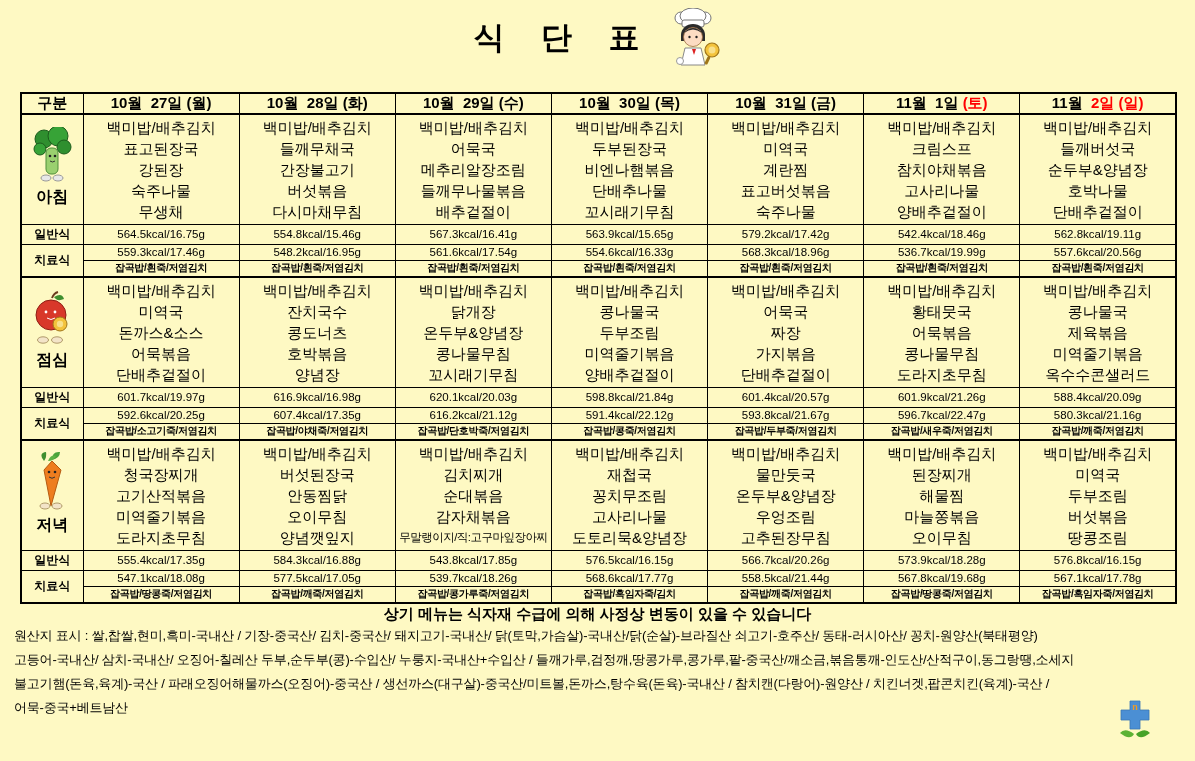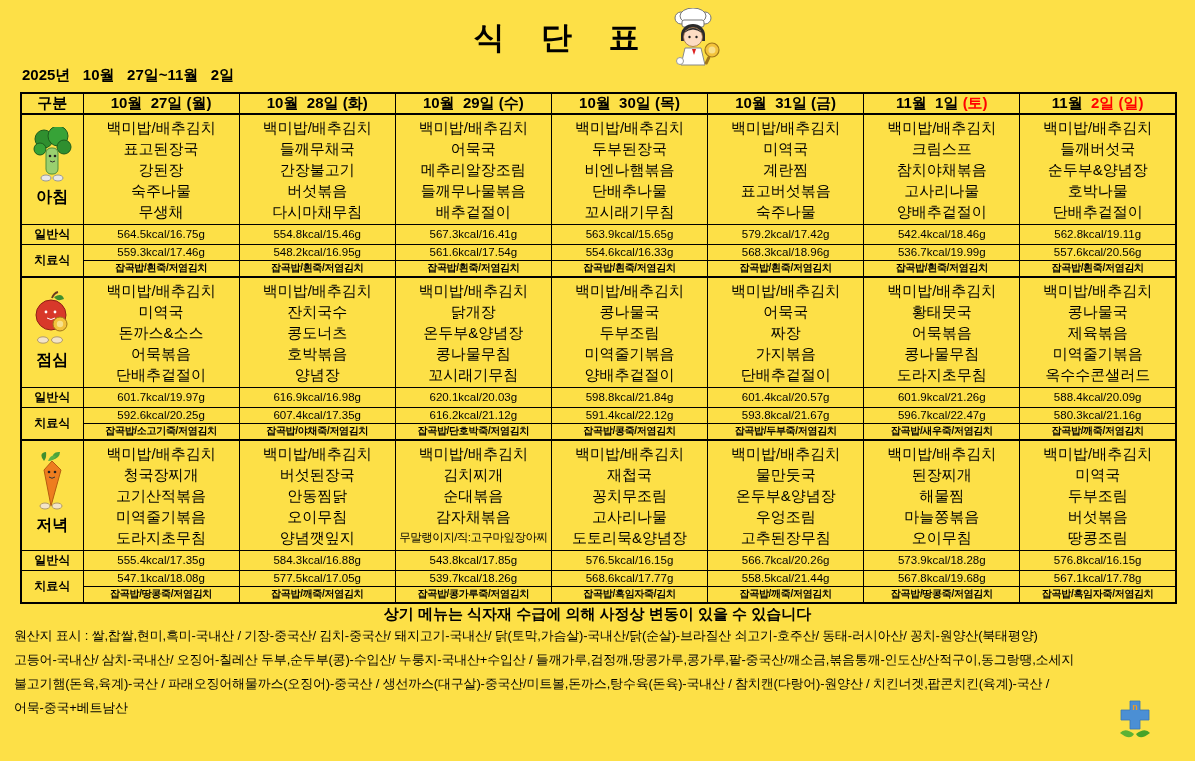--- a/index.html
+++ b/index.html
@@ -1,18 +1,18 @@
 <!DOCTYPE html>
 <html><head>
 <meta charset="utf-8">
 <style>
   * { margin:0; padding:0; box-sizing:border-box; }
   html,body { background:#fff; }
   .page {
-    position:relative; width:1195px; height:761px; background:#fde047;
+    position:relative; width:1195px; height:761px; background:#fef9c3;
     font-family:"Liberation Sans","DejaVu Sans",sans-serif; color:#000;
     overflow:hidden;
   }
   .title-row {
     position:absolute; top:8px; left:0; width:100%;
     display:flex; justify-content:center; align-items:center; gap:14px;
   }
   .page-title { font-size:31px; font-weight:800; letter-spacing:14px; color:#000; }
   .date-line {
     position:absolute; left:22px; top:66px; font-size:15px; font-weight:600;
@@ -81,21 +81,20 @@
         <path d="M17 40 h16 l4 17 h-24 z" fill="#ffffff" stroke="#888" stroke-width="1"></path>
         <path d="M24 41 l2 6 l2 -6 z" fill="#d22"></path>
         <circle cx="44" cy="42" r="7" fill="#f3c33c" stroke="#a0761a" stroke-width="1.2"></circle>
         <circle cx="44" cy="42" r="3.5" fill="#f8e08a"></circle>
         <rect x="40" y="48" width="3" height="9" rx="1.5" transform="rotate(25 41 48)" fill="#a0761a"></rect>
         <circle cx="12" cy="53" r="3.5" fill="#fff" stroke="#999"></circle>
       </svg>
     </span>
   </div>
 
-  <div class="date-line">2025년   10월   27일~11월   2일</div>
 
   <table class="meal-table">
     <colgroup>
         <col class="c-label">
         <col>
         <col>
         <col>
         <col>
         <col>
         <col>

